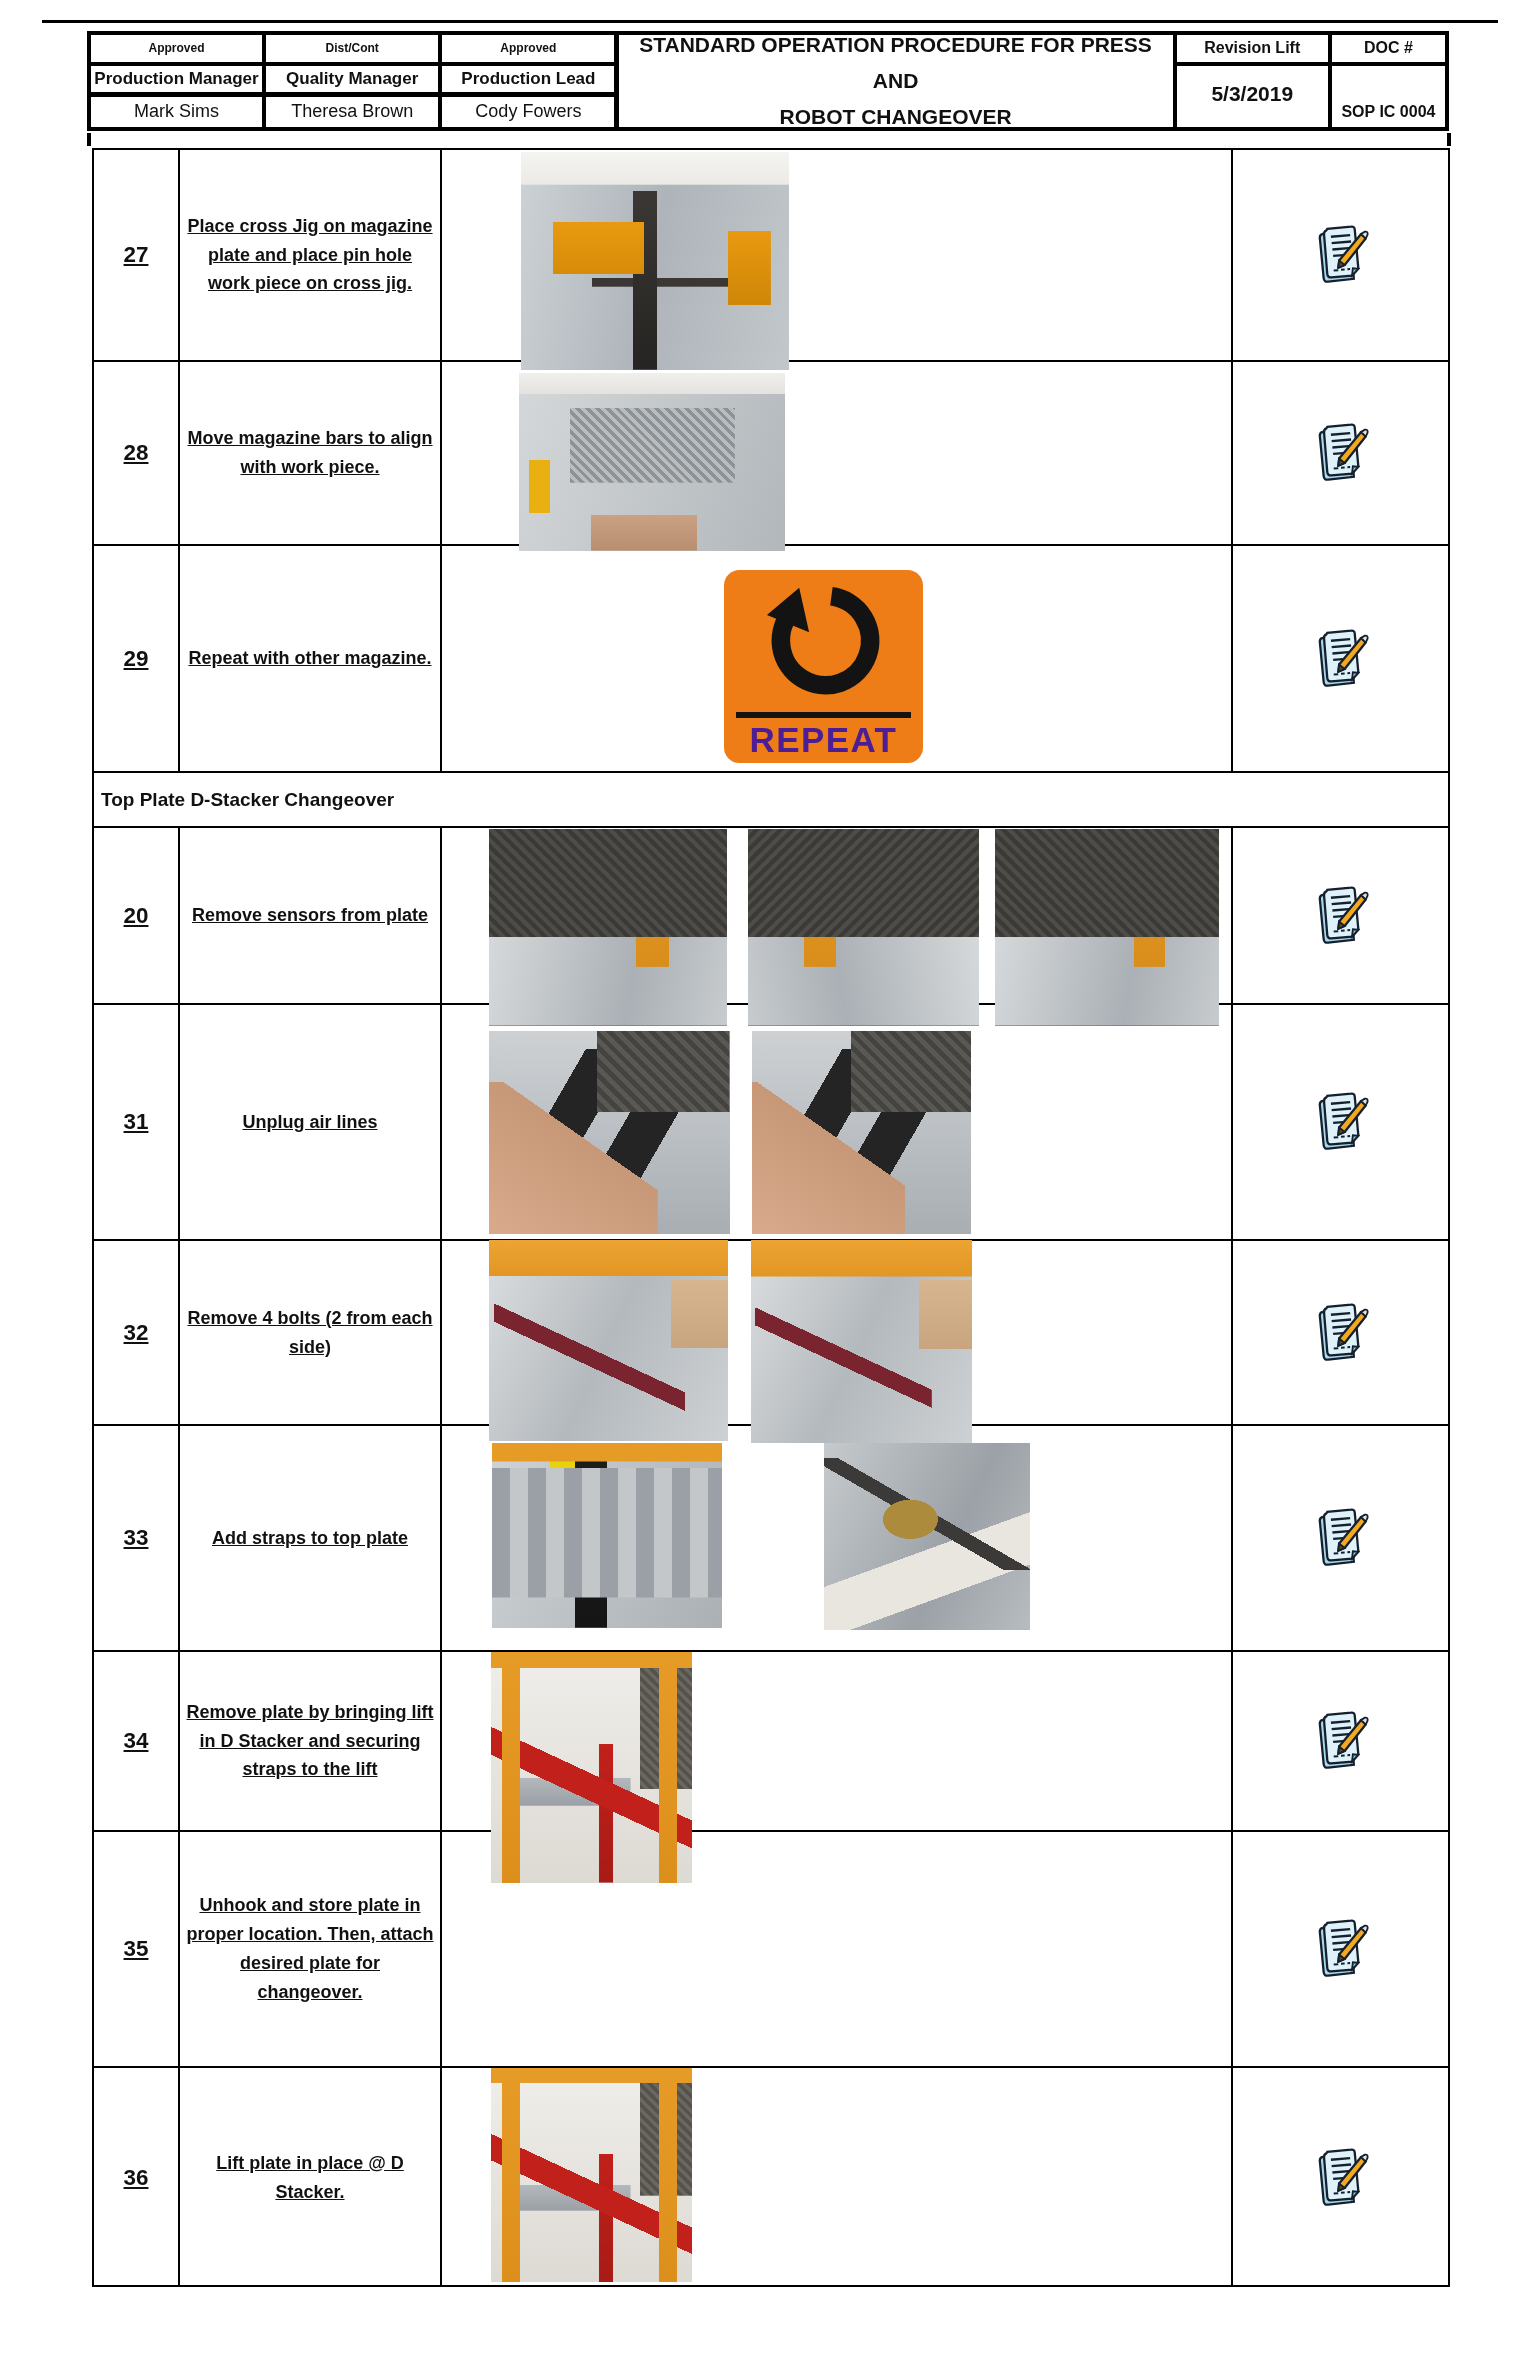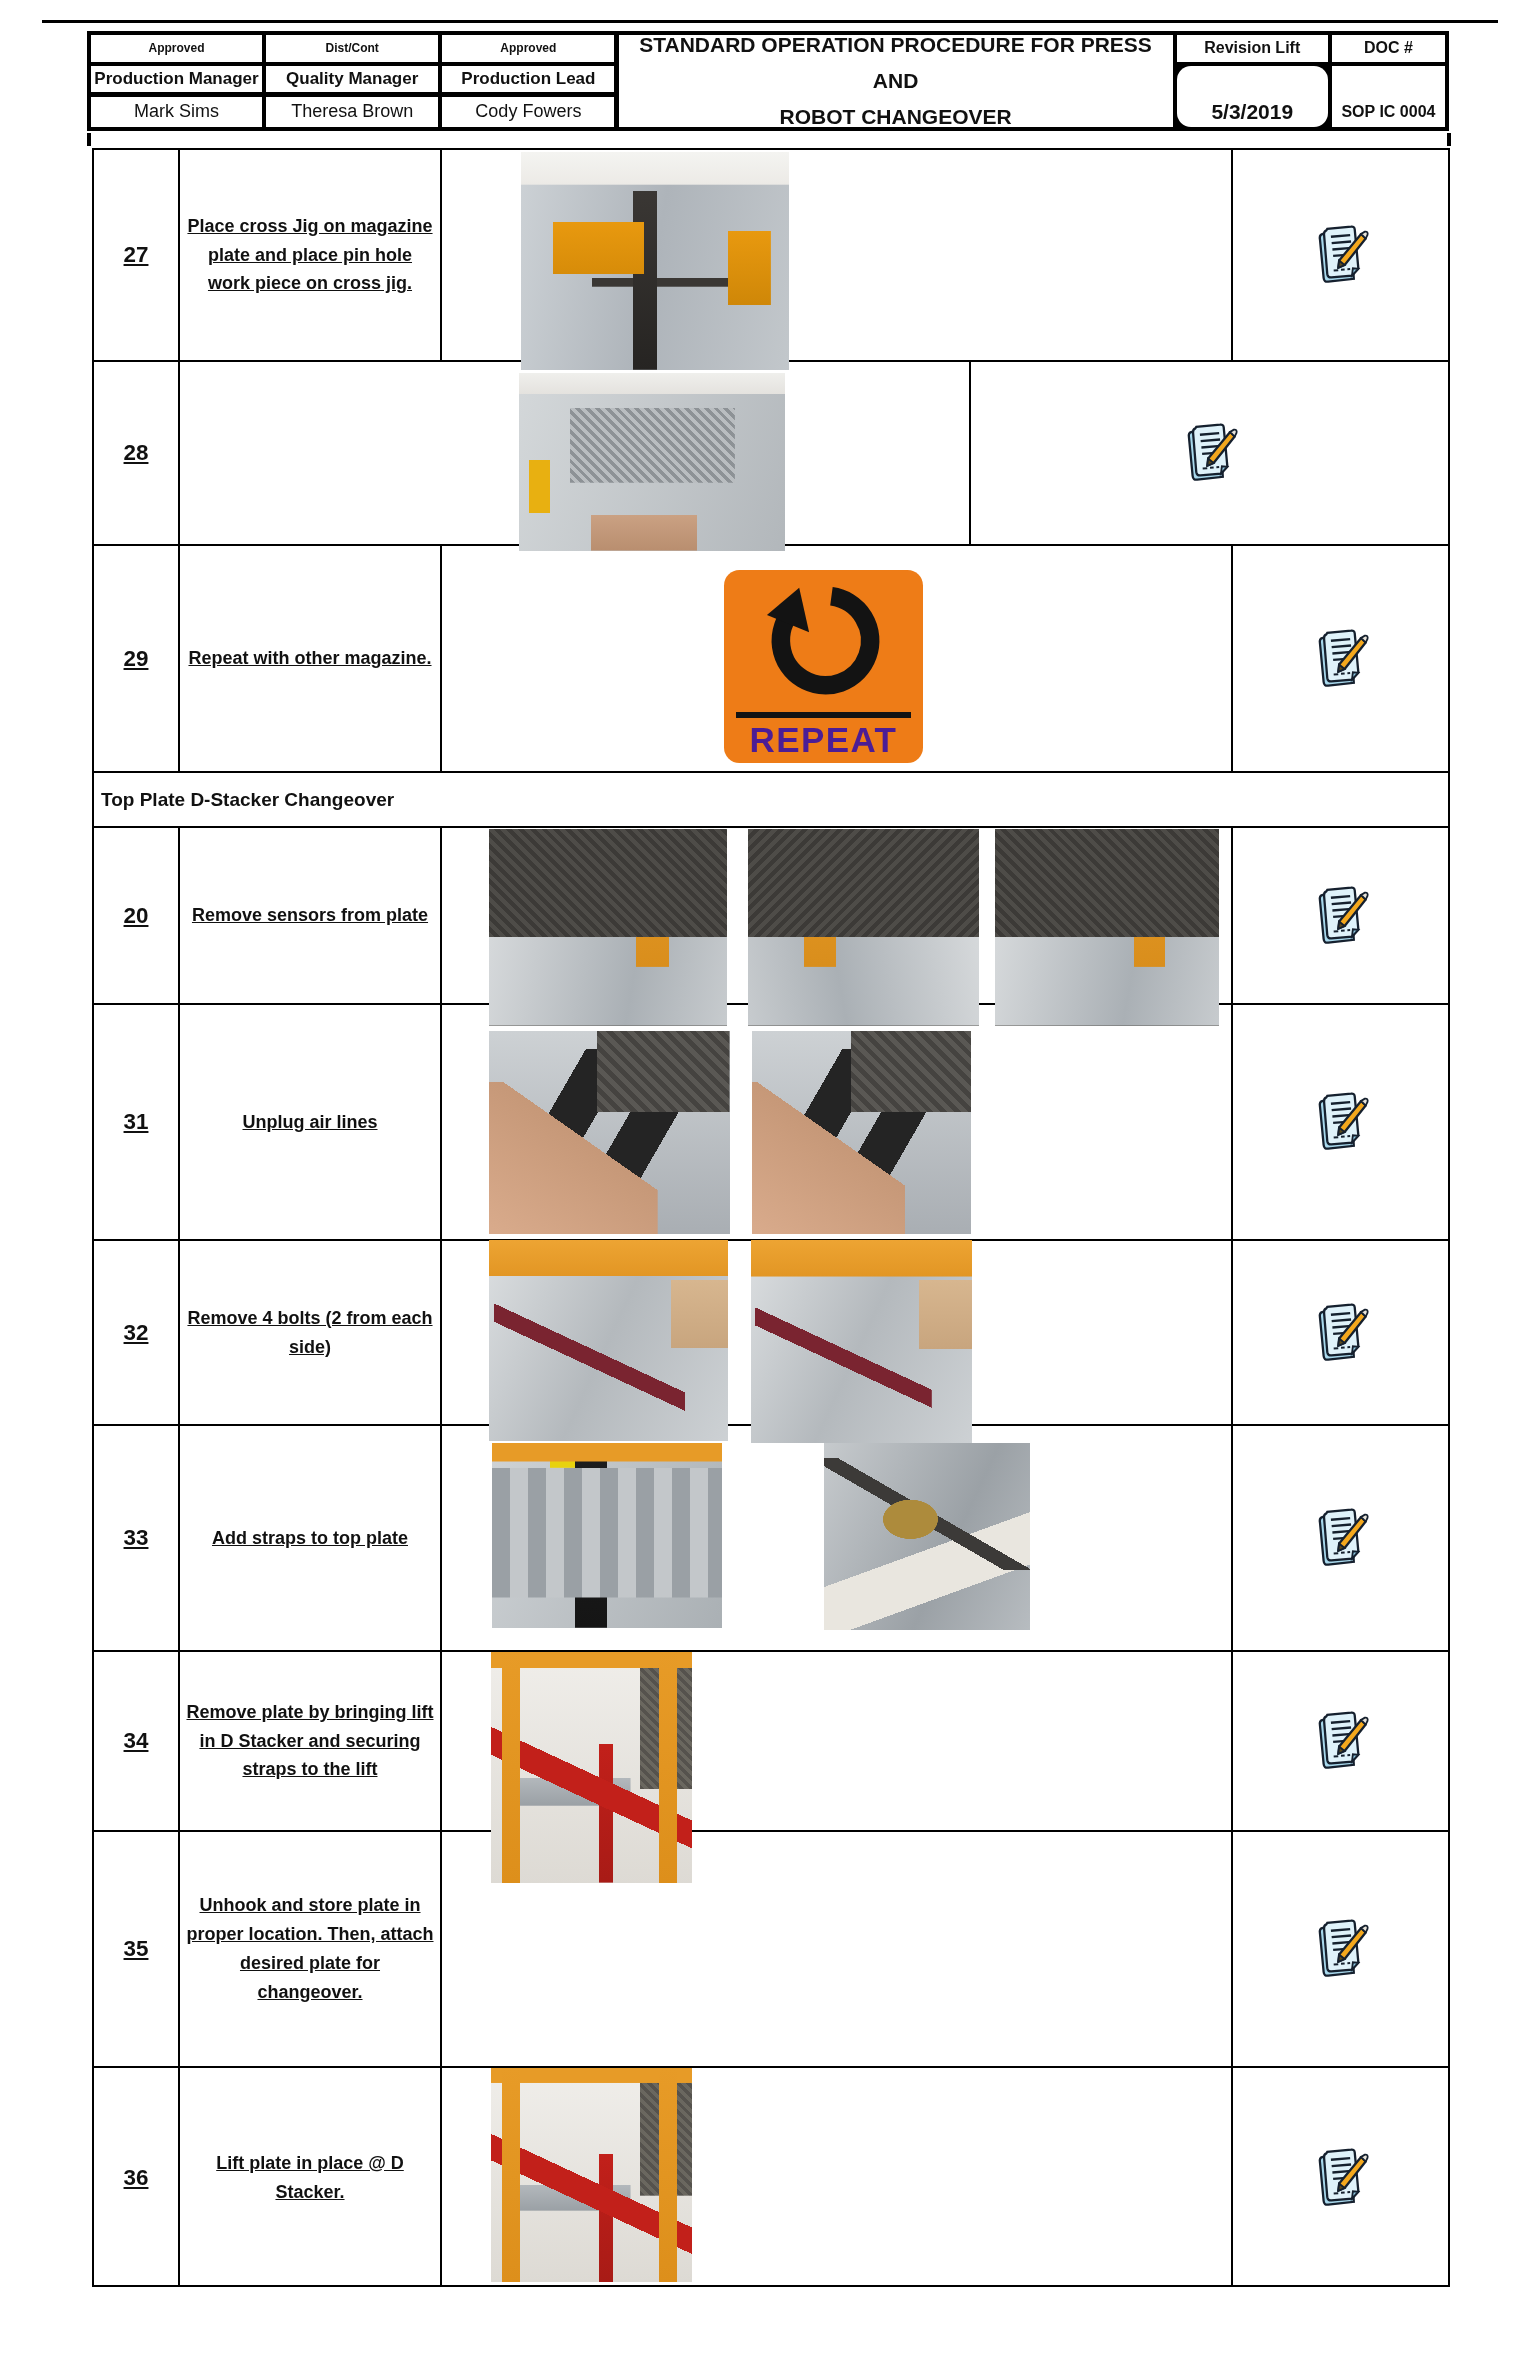--- a/index.html
+++ b/index.html
@@ -17,21 +17,21 @@
     grid-template-rows:26.6px 26.6px 30px;
     gap:4.2px;background:#000;border:4.9px solid #000;
   }
   .hcell{background:#fff;display:flex;align-items:center;justify-content:center;text-align:center;overflow:hidden;}
   .hlabel{font-weight:700;font-size:12px;}
   .hrole{font-weight:700;font-size:17px;}
   .hname{font-weight:400;font-size:18px;}
   .htitle{grid-column:4;grid-row:1/4;flex-direction:column;font-weight:700;font-size:21px;line-height:36px;}
   .hrevlabel{grid-column:5;grid-row:1;font-weight:700;font-size:16px;}
   .hdoclabel{grid-column:6;grid-row:1;font-weight:700;font-size:16px;}
-  .hrevvalue{grid-column:5;grid-row:2/4;align-items:flex-end;font-weight:700;font-size:21px;padding-bottom:3px;box-sizing:border-box;border-radius:14px;}
+  .hrevvalue{grid-column:5;grid-row:2/4;align-items:flex-end;font-weight:700;font-size:21px;padding-bottom:21px;box-sizing:border-box;}
   .hdocvalue{grid-column:6;grid-row:2/4;align-items:flex-end;font-weight:700;font-size:16px;padding-bottom:5.6px;box-sizing:border-box;}
 
   
   .header-strip{position:absolute;left:87px;top:133px;width:1364px;height:12.6px;background:#fff;
     border-left:4.9px solid #000;border-right:4.9px solid #000;box-sizing:border-box;}
 
   
   .main-table{position:absolute;left:92px;top:148px;width:1354px;height:2135px;border:2.8px solid #000;background:#fff;}
   .row{display:flex;width:100%;border-bottom:2.8px solid #000;box-sizing:border-box;}
   .row.last{border-bottom:none;}
@@ -186,20 +186,21 @@
       <path d="M28 41 L27 49 L34 46 Z" fill="#5b4a1e" stroke="#15202e" stroke-width="2"></path>
       <path d="M52 12 L57 17 L59 13 Q60 9 56 9.5 Z" fill="#e8e4da" stroke="#15202e" stroke-width="2"></path>
     </g>
   </svg>
 </span>
         </div>
     </div>
 
     <div class="row" style="height:184px">
       <div class="cell num">28</div>
+      <div class="cell desc">Move magazine bars to align with work piece.</div>
       <div class="cell img"></div>
       <div class="cell notes">
           <span class="note-slot">
   <svg width="56" height="64" viewBox="0 0 60 70">
     <g>
       <path d="M10 12 Q6 13 7 18 L11 60 Q11.5 65 16 64 L44 61 L41 14 Z" fill="#a8d8ec" stroke="#15202e" stroke-width="2.5"></path>
       <path d="M14 8 Q11 9 11.5 13 L15 56 Q15.5 60 19.5 59.5 L42 57.5 L49 50 L45 7 Q44.7 3.5 41 4 L15 6.5 Z" fill="#dff2fa" stroke="#15202e" stroke-width="2.5"></path>
       <path d="M42 57.5 L49 50 L43 49.5 Z" fill="#8fc7e0" stroke="#15202e" stroke-width="2"></path>
       <path d="M19 15 L40 13.2" stroke="#15202e" stroke-width="2.6" fill="none"></path>
       <path d="M19.8 22 L41 20.2" stroke="#15202e" stroke-width="2.6" fill="none"></path>

